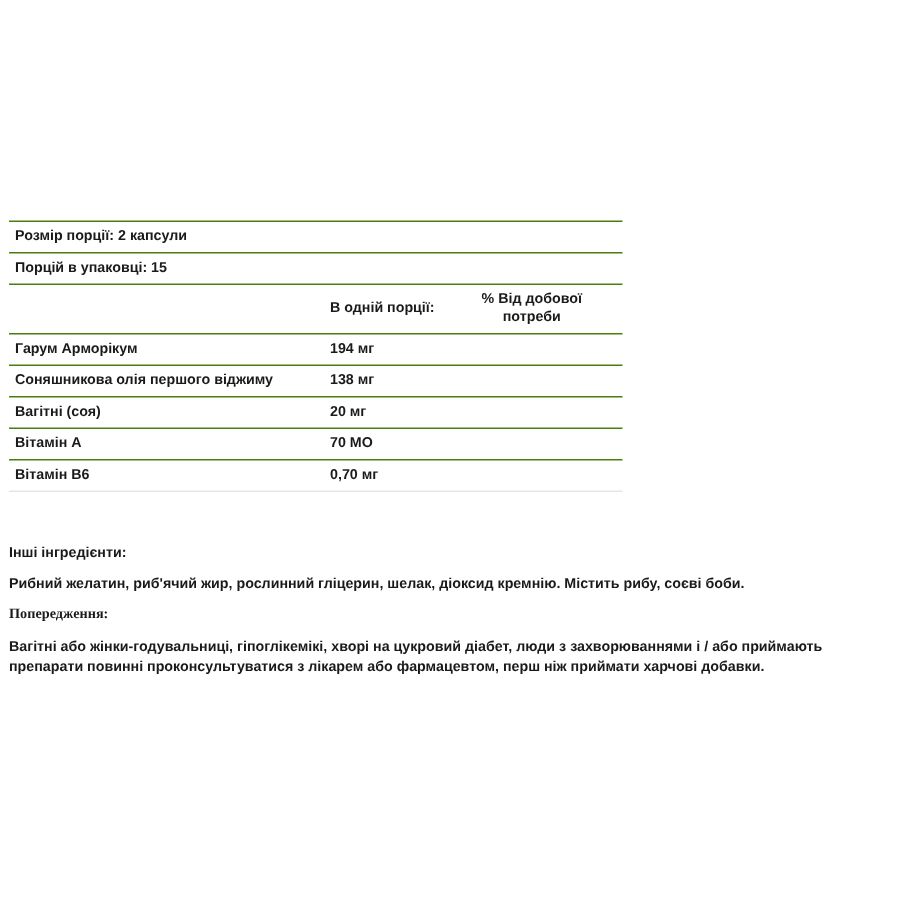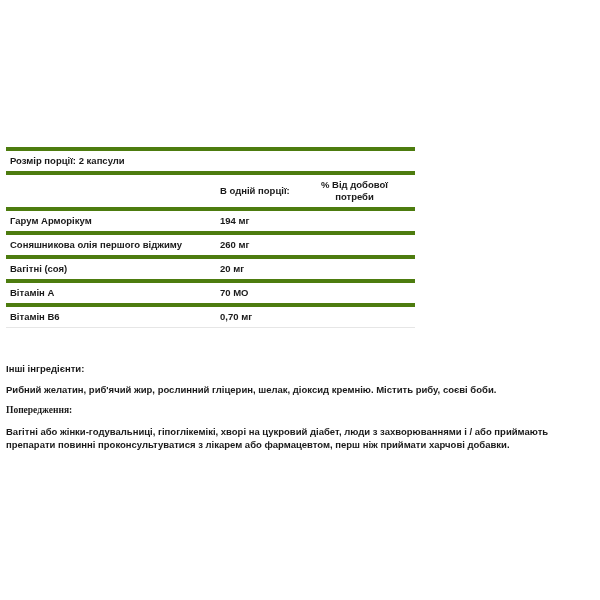--- a/index.html
+++ b/index.html
@@ -18,21 +18,21 @@
       font-weight: bold;
     }
     .facts-table {
       position: absolute;
       left: 6px;
       top: 147px;
       width: 409px;
       border-collapse: collapse;
     }
     .facts-table td {
-      border-top: 4px solid #4d7c0f;
+      border-top: 1px solid #4d7c0f;
       padding: 0 0 0 4px;
       vertical-align: middle;
       height: 20px;
       line-height: 12px;
     }
     .facts-table tr:last-child td {
       border-bottom: 1px solid #e6e6e6;
     }
     .facts-table tr.header-row td {
       height: 32px;
@@ -56,36 +56,39 @@
     #warning-text { top: 425px; }
   </style>
 </head>
 <body>
 
 <table class="facts-table">
   <tbody>
     <tr>
       <td colspan="3">Розмір порції: 2 капсули</td>
     </tr>
+    <tr>
+      <td colspan="3">Порцій в упаковці: 15</td>
+    </tr>
     <tr class="header-row">
       <td class="col-name"></td>
       <td class="col-amount">В одній порції:</td>
       <td class="col-dv header-dv">
         <div>% Від добової</div>
         <div>потреби</div>
       </td>
     </tr>
     <tr>
       <td>Гарум Арморікум</td>
       <td>194 мг</td>
       <td></td>
     </tr>
     <tr>
       <td>Соняшникова олія першого віджиму</td>
-      <td>260 мг</td>
+      <td>138 мг</td>
       <td></td>
     </tr>
     <tr>
       <td>Вагітні (соя)</td>
       <td>20 мг</td>
       <td></td>
     </tr>
     <tr>
       <td>Вітамін А</td>
       <td>70 МО</td>

